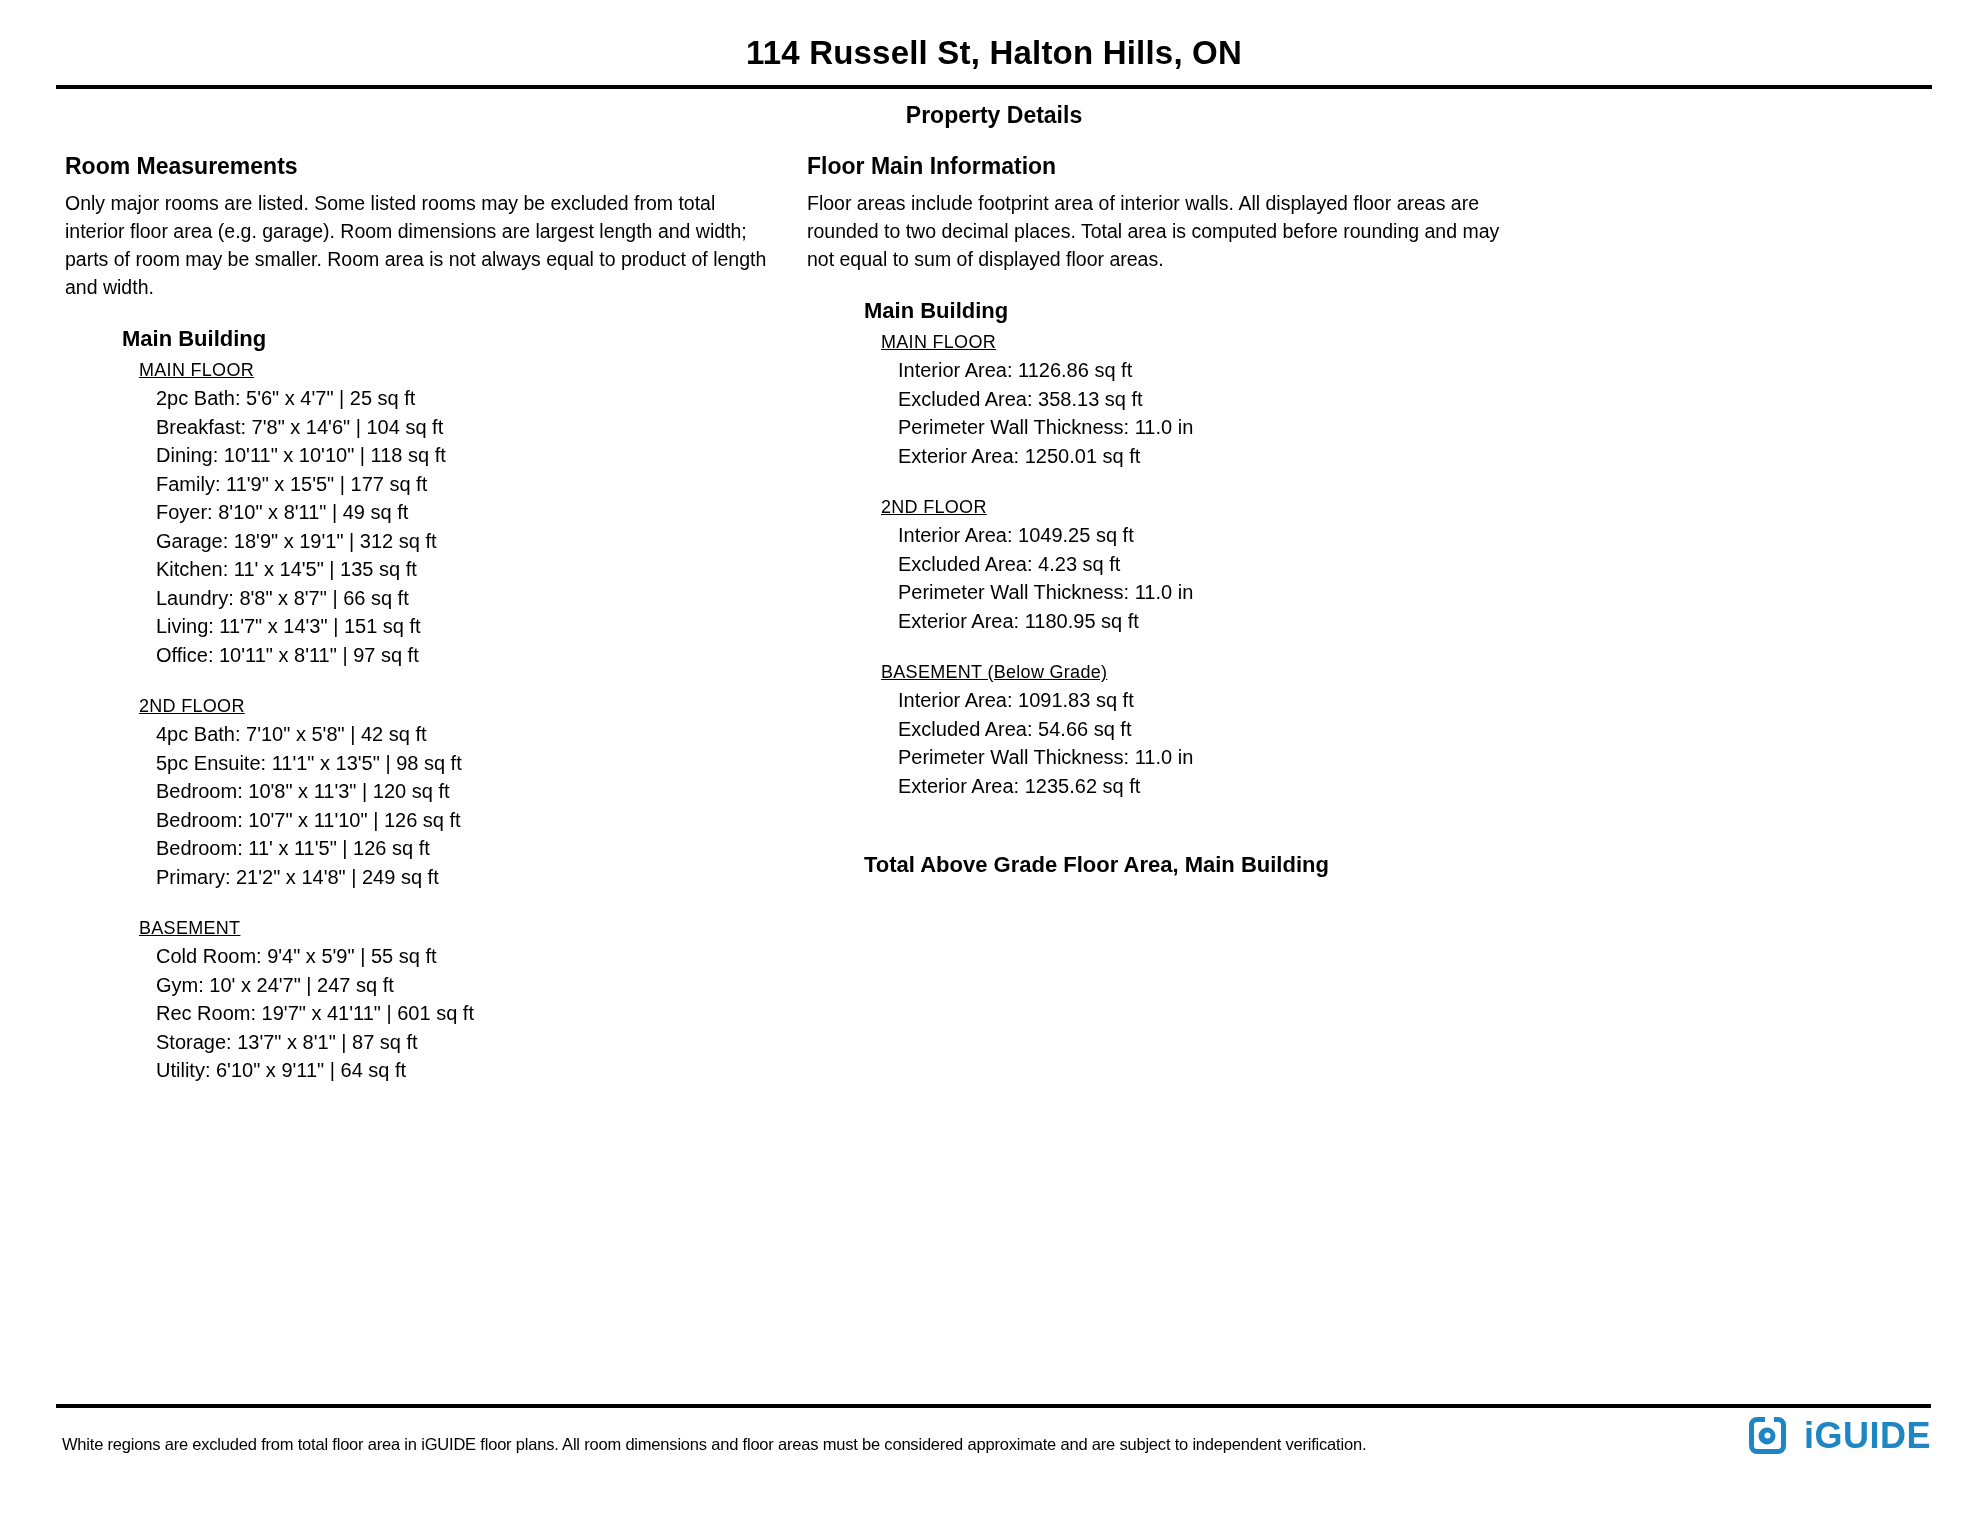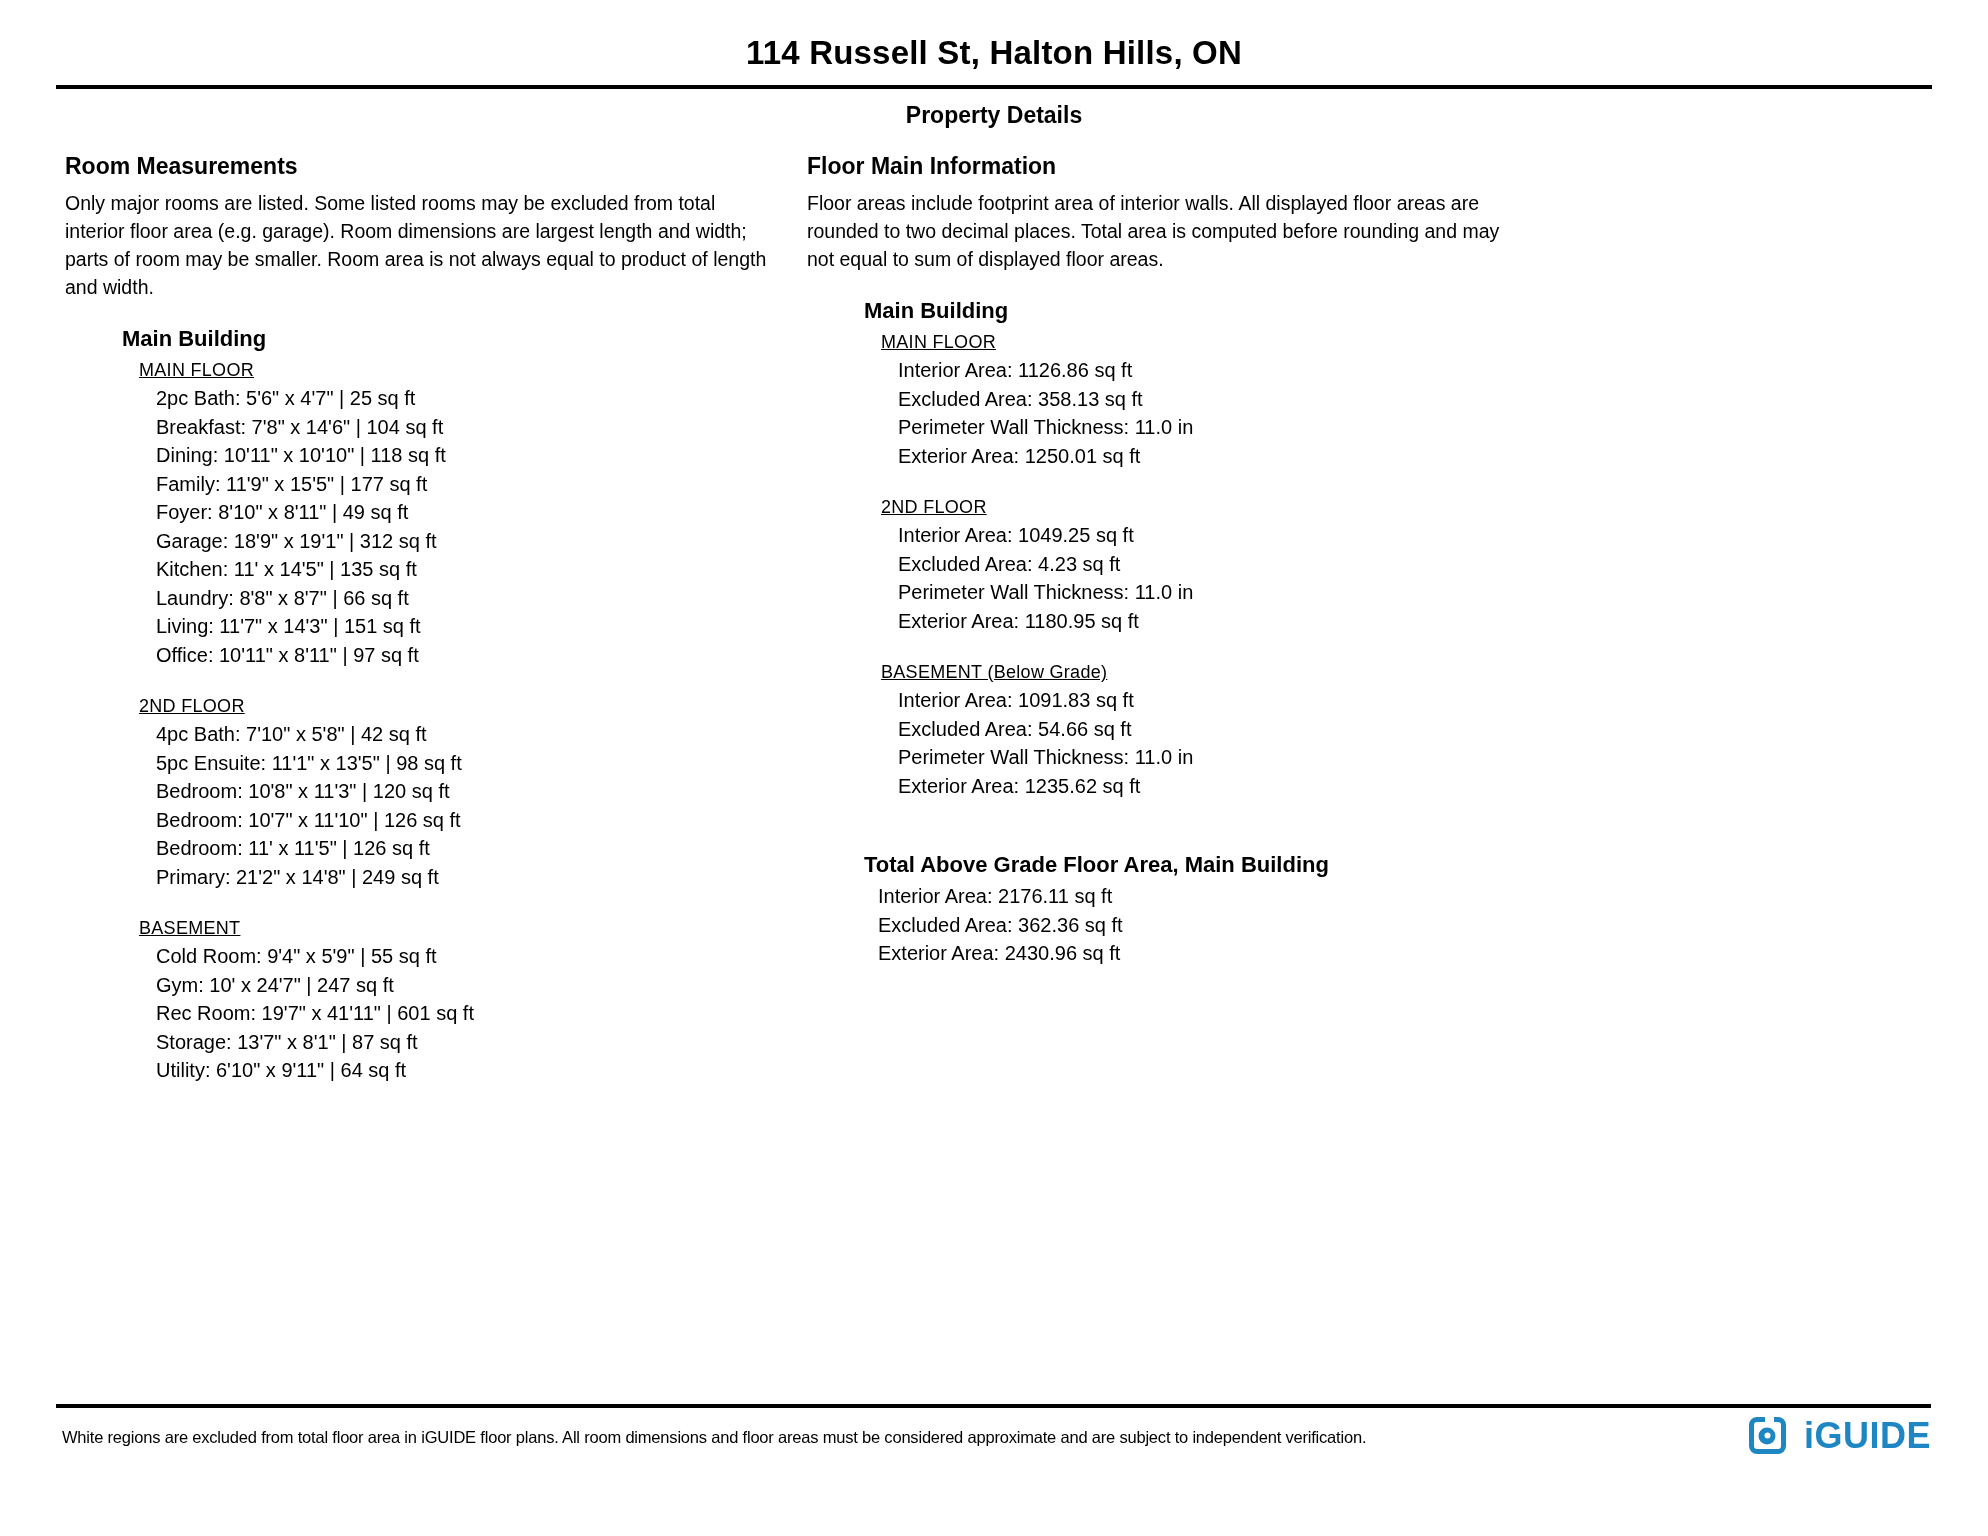--- a/index.html
+++ b/index.html
@@ -32,21 +32,21 @@
   .item-list { list-style: none; margin-left: 17px; margin-top: 3px; }
   .item-list li { font-size: 20px; line-height: 28.5px; white-space: nowrap; }
 
   .total-block { margin-left: 57px; margin-top: 52px; }
   .total-heading { font-size: 22px; font-weight: bold; }
   .total-block .item-list { margin-left: 14px; margin-top: 4px; }
 
   
   .footer { position: absolute; top: 1404px; left: 56px; right: 57px; }
   .footer-rule { height: 4px; background: #000; }
-  .footer-row { display: flex; justify-content: space-between; align-items: center; }
+  .footer-row { display: flex; justify-content: space-between; align-items: flex-end; }
   .disclaimer { font-size: 16.5px; margin-top: 13px; padding-left: 6px; letter-spacing: -0.2px; white-space: nowrap; }
 
   .logo { display: flex; align-items: center; margin-top: 9px; gap: 18px; }
   .logo-icon {
     position: relative; width: 37px; height: 37px;
     border: 5px solid var(--logo-color, #1E86C2); border-radius: 8px;
     display: inline-block;
   }
   .logo-icon .lens {
     position: absolute; left: 50%; top: 50%; transform: translate(-50%, -50%);
@@ -156,26 +156,20 @@
 
       <li>Interior Area: 1091.83 sq ft</li>
           <li>Excluded Area: 54.66 sq ft</li>
           <li>Perimeter Wall Thickness: 11.0 in</li>
           <li>Exterior Area: 1235.62 sq ft</li>
         </ul>
     </div>
 
     <div class="total-block">
       <div class="total-heading">Total Above Grade Floor Area, Main Building</div>
-      <ul class="item-list">
-
-      <li>Interior Area: 2176.11 sq ft</li>
-          <li>Excluded Area: 362.36 sq ft</li>
-          <li>Exterior Area: 2430.96 sq ft</li>
-        </ul>
     </div>
   </section>
 
 </main>
 
 <footer class="footer">
   <div class="footer-rule"></div>
   <div class="footer-row">
     <p class="disclaimer">White regions are excluded from total floor area in iGUIDE floor plans. All room dimensions and floor areas must be considered approximate and are subject to independent verification.</p>
     <div class="logo">

